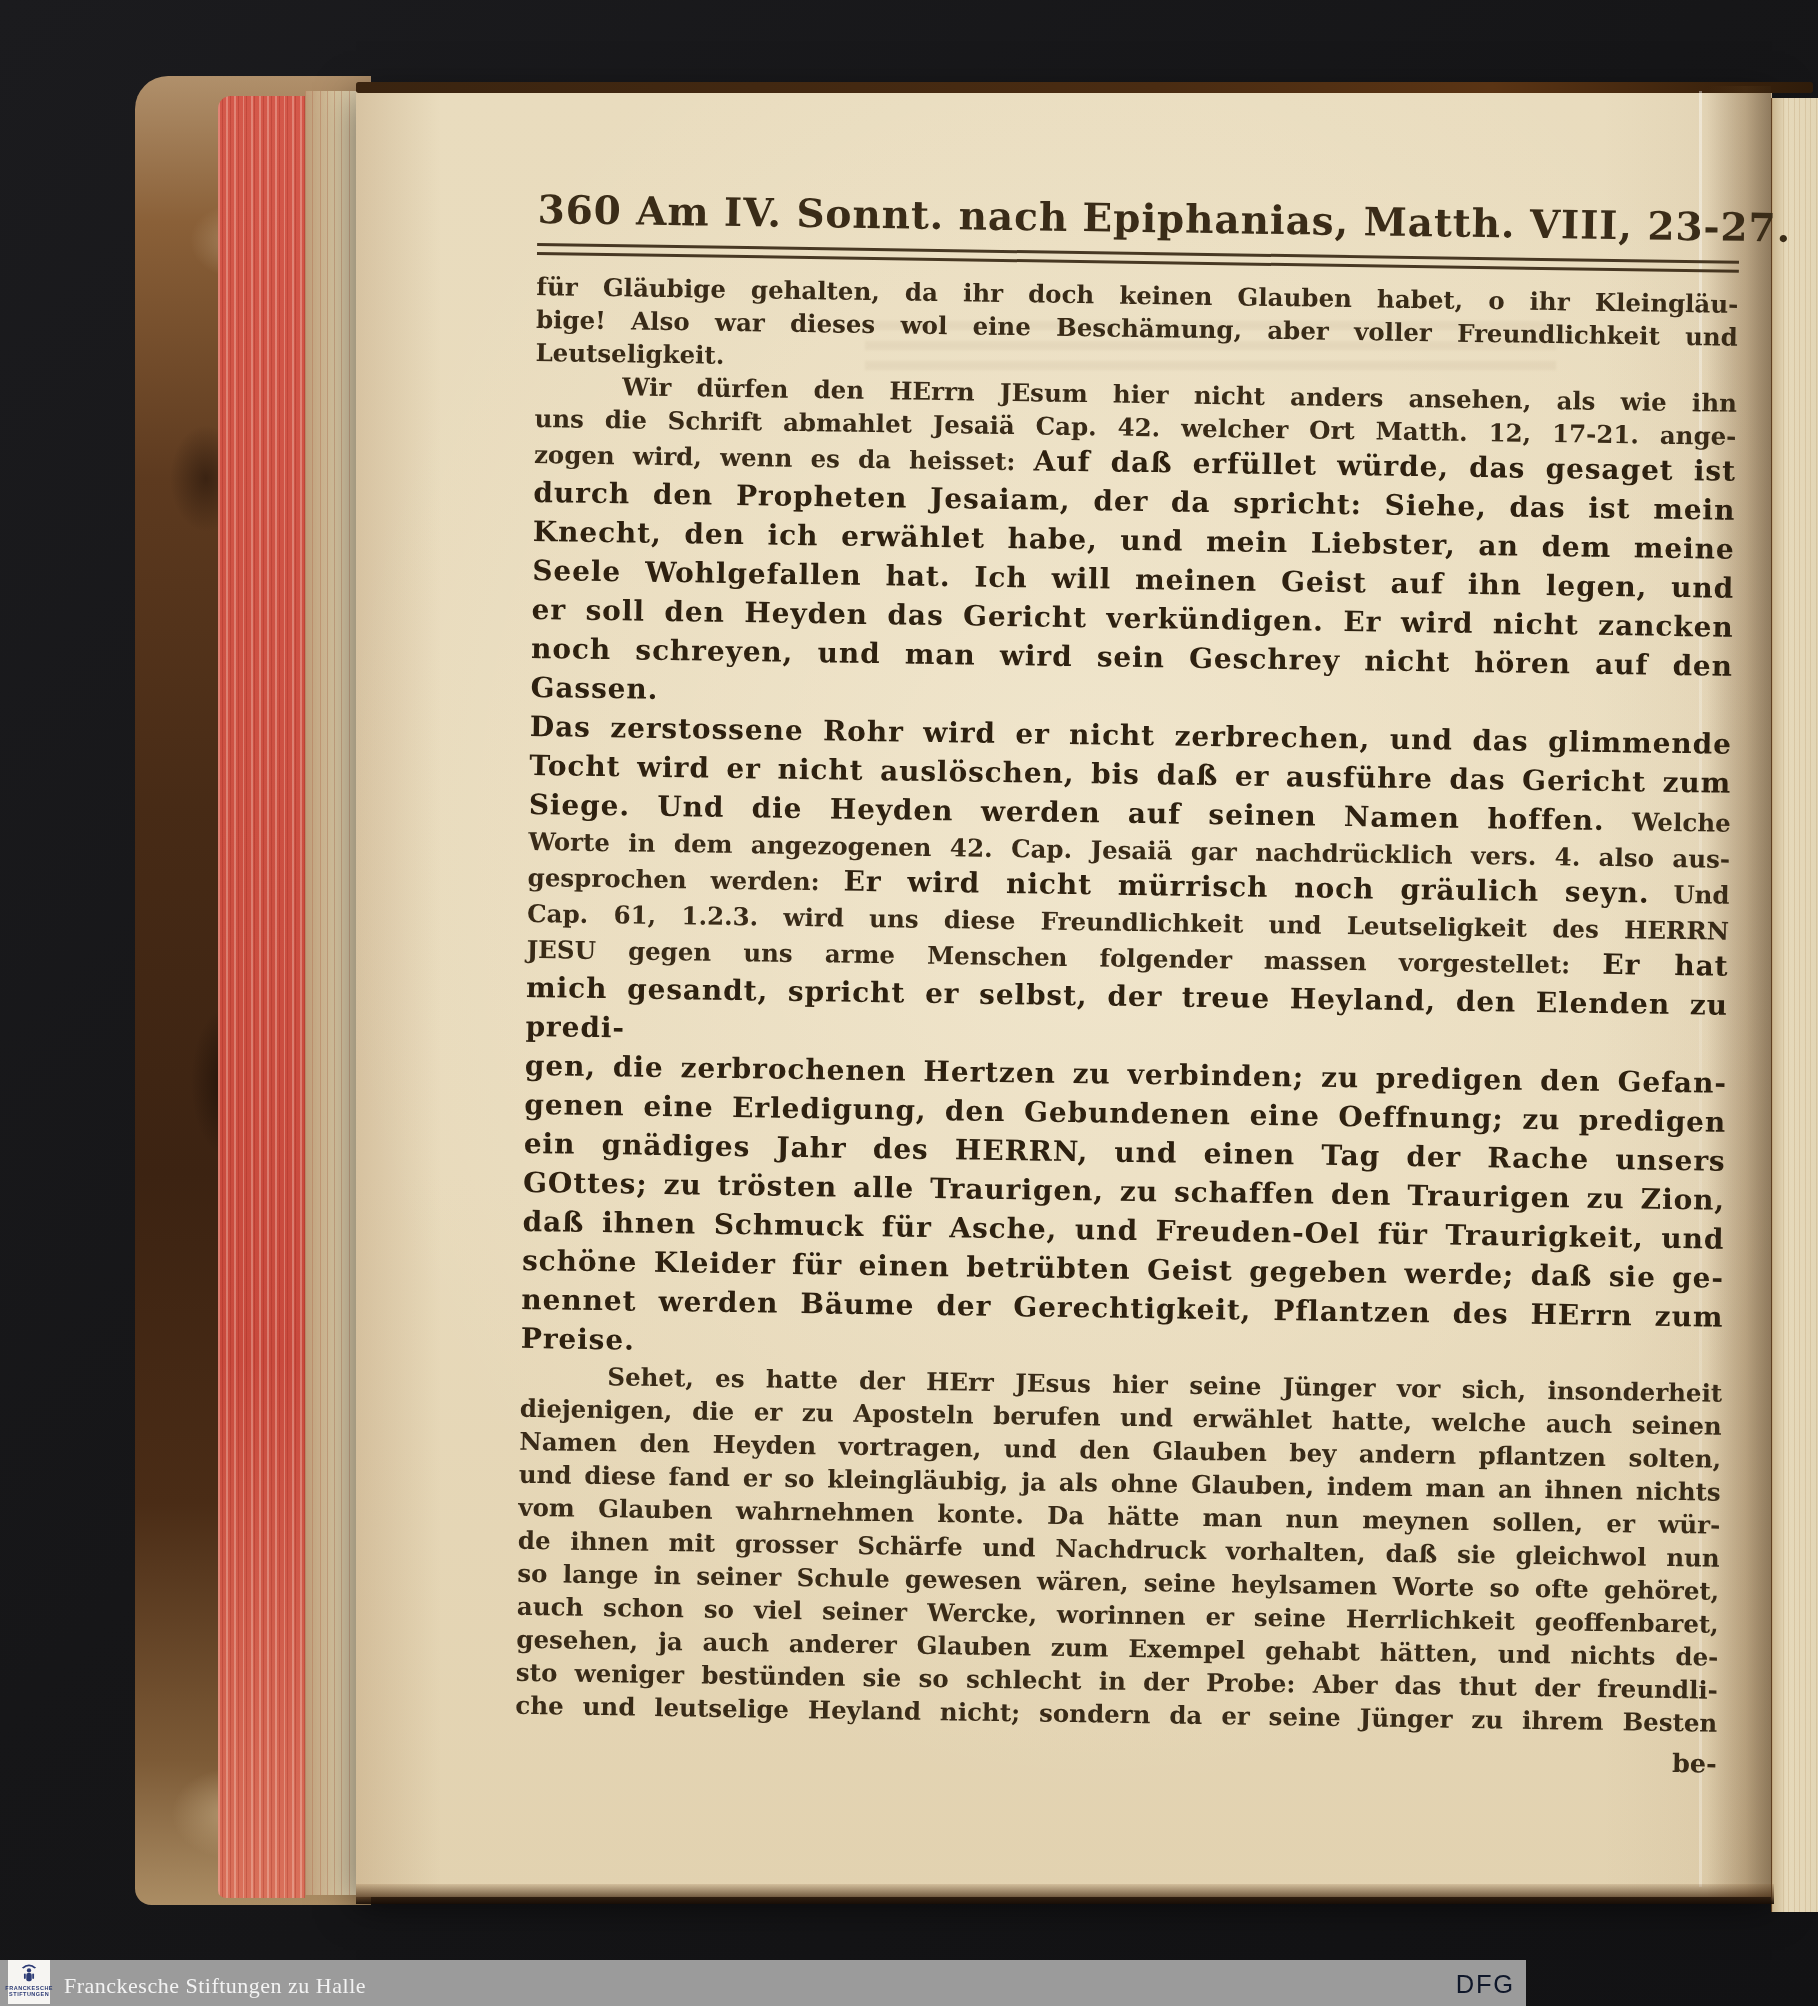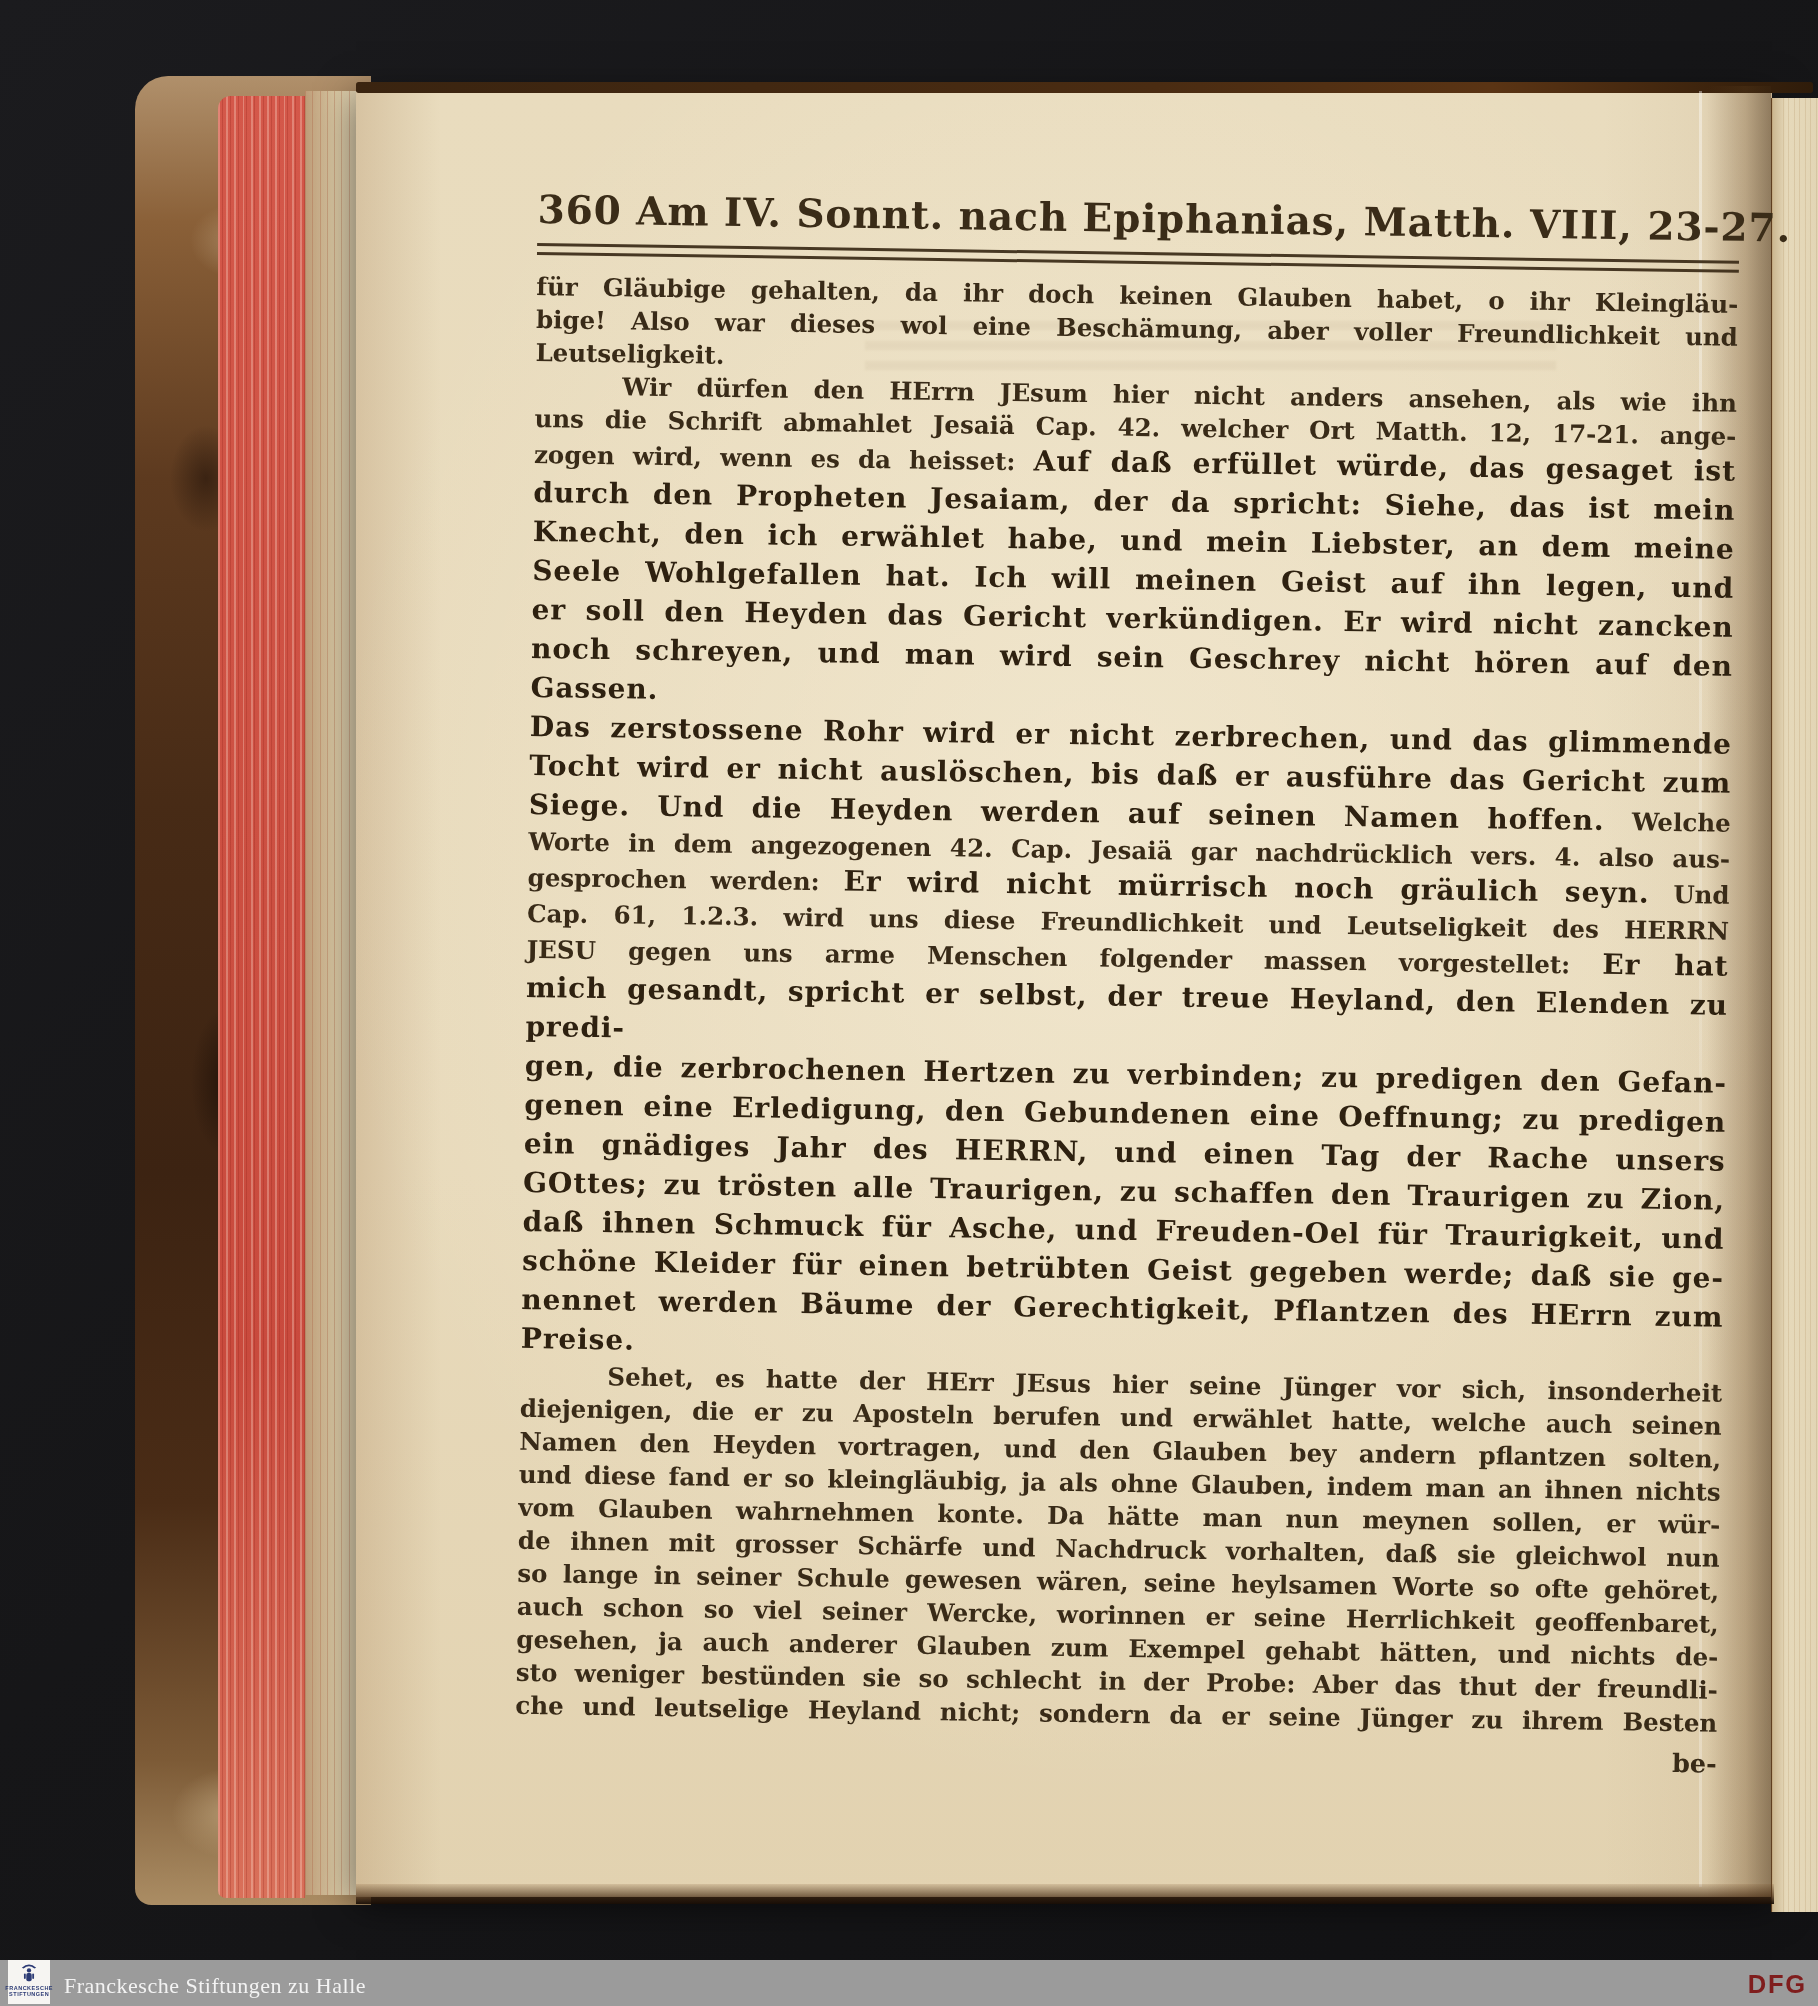--- a/index.html
+++ b/index.html
@@ -59,30 +59,30 @@
     text-align:justify;text-align-last:justify;color:#3a2c18;}
   .double-rule{height:6.4px;margin:9px 0 14.5px 0;border-top:3.6px solid #3a2a16;border-bottom:3.6px solid #3a2a16;
     opacity:.92;}
   .line{font-size:24.5px;line-height:33px;text-align:justify;text-align-last:justify;color:#392b18;}
   .line .em{font-size:28px;letter-spacing:0.9px;color:#2e2110;}
   .line.has-em{line-height:38px;}
   .line.indent{padding-left:87px;}
   .line.short{text-align-last:left;}
   .catchword{margin-top:9px;font-size:25.5px;text-align:right;color:#392b18;}
   
-  .footer-bar{position:absolute;left:0;bottom:0;width:1818px;height:47px;background:#9b9b9b;}
+  .footer-bar{position:absolute;left:0;bottom:0;width:1526px;height:47px;background:#9b9b9b;}
   .logo-box{position:absolute;left:8.2px;top:0px;width:42px;height:44px;background:#f6f5f2;
     display:flex;flex-direction:column;align-items:center;justify-content:flex-start;padding-top:2.7px;box-sizing:border-box;}
   .logo-glyph{width:18px;height:22px;}
   .logo-text{font-family:"Liberation Sans", sans-serif;font-size:5.5px;line-height:6.4px;color:#2b3a74;
     letter-spacing:0.5px;text-align:center;font-weight:700;}
   .inst-label{position:absolute;left:64px;top:12.7px;font-family:"Liberation Serif", serif;
     font-size:22px;color:#f3f3f3;letter-spacing:0.5px;}
   .dfg-label{position:absolute;right:11px;top:10px;font-family:"Liberation Sans", sans-serif;
-    font-size:25.5px;font-weight:700;color:#7f1d1d;letter-spacing:1.8px;font-stretch:condensed;}
+    font-size:25.5px;font-weight:400;color:#0f172a;letter-spacing:1.8px;font-stretch:condensed;}
 </style>
 </head>
 <body>
 
 <div class="stage">
 
   <div class="cover-band"></div>
   <div class="red-edge"></div>
   <div class="page-curve"></div>
 

